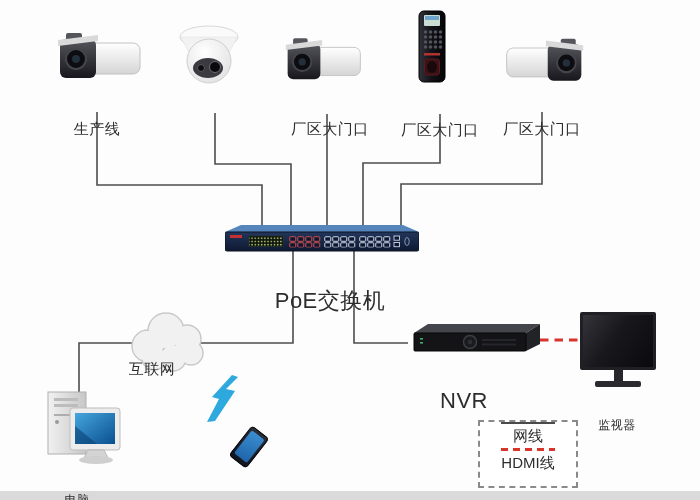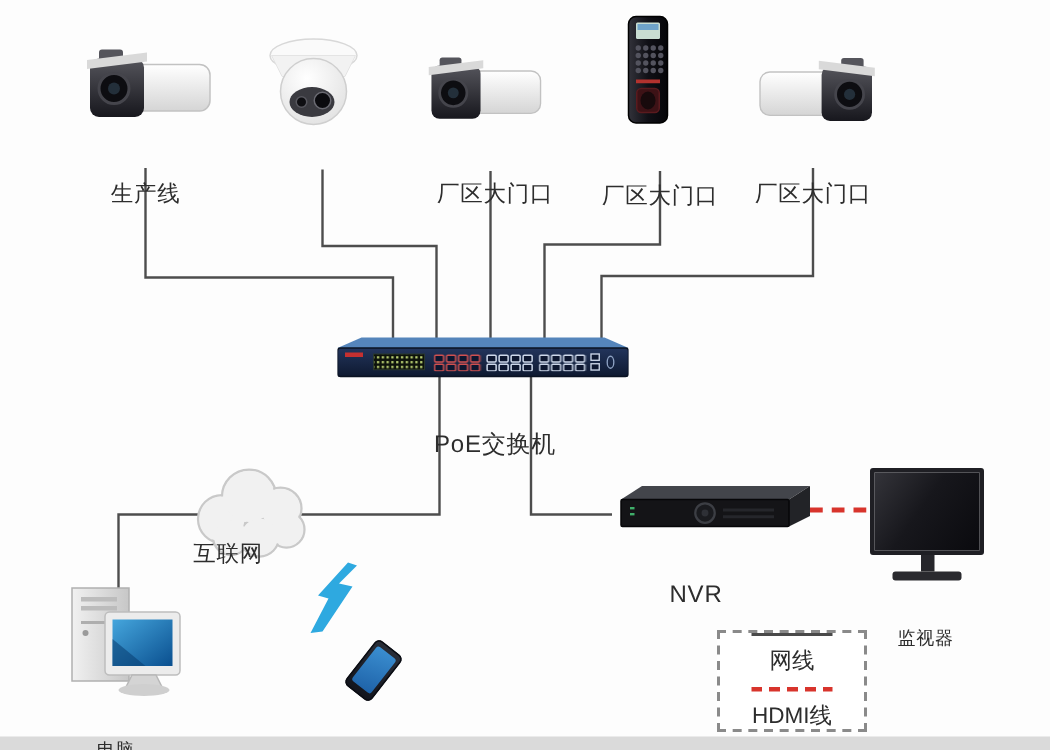--- a/index.html
+++ b/index.html
@@ -6,21 +6,21 @@
   .stage{
     position:relative;width:700px;height:500px;background:#fdfdfd;overflow:hidden;
     font-family:"Liberation Sans","DejaVu Sans",sans-serif;color:#2d2d2d;
   }
   .wires{position:absolute;left:0;top:0;z-index:1;}
   .dev{position:absolute;z-index:2;}
   .lbl{
     position:absolute;z-index:3;transform:translateX(-50%);
     font-size:15px;white-space:nowrap;color:#2d2d2d;letter-spacing:0.5px;margin-top:28px;
   }
-  .lbl.big{font-size:16px;}
+  .lbl.big{font-size:22px;}
   .lbl.med{font-size:12px;}
   
   .tv{width:76px;}
   .tv .screen{
     width:70px;height:52px;margin:0 auto;border:3px solid #1f1f24;border-radius:2px;
     background:linear-gradient(125deg,#34343a 0%,#17171c 45%,#0a0a0e 100%);
   }
   .tv .neck{width:9px;height:11px;margin:0 auto;background:#26262b;}
   .tv .base{width:46px;height:6px;margin:0 auto;background:#2a2a2f;border-radius:2px;}
   
@@ -29,21 +29,21 @@
     transform:rotate(38deg);box-shadow:inset 0 0 0 1px #0b0d13;position:relative;
   }
   .phone .pscreen{
     position:absolute;left:3px;top:4px;right:3px;bottom:5px;border-radius:2px;
     background:linear-gradient(160deg,#3b8fd1,#1e62a8);
   }
   
   .legend{
     position:absolute;left:478px;top:420px;width:100px;height:68px;z-index:2;
     border:2px dashed #8a8a8a;background:#ffffff;box-sizing:border-box;
-    display:flex;flex-direction:column;align-items:center;justify-content:space-between;gap:2px;
+    display:flex;flex-direction:column;align-items:center;justify-content:flex-start;gap:2px;
   }
   .legend .solidline{width:54px;height:0;border-top:2.5px solid #4a4a4a;margin-bottom:1px;}
   .legend .dashline{
     width:54px;height:3px;margin:2px 0 1px 0;
     background:repeating-linear-gradient(90deg,#d8342c 0 7px,transparent 7px 12px);
   }
   .legend .ltext{font-size:15px;line-height:17px;}
   .bottomband{position:absolute;left:0;bottom:0;width:700px;height:9px;background:#dadada;z-index:0;}
 </style>
 </head>

